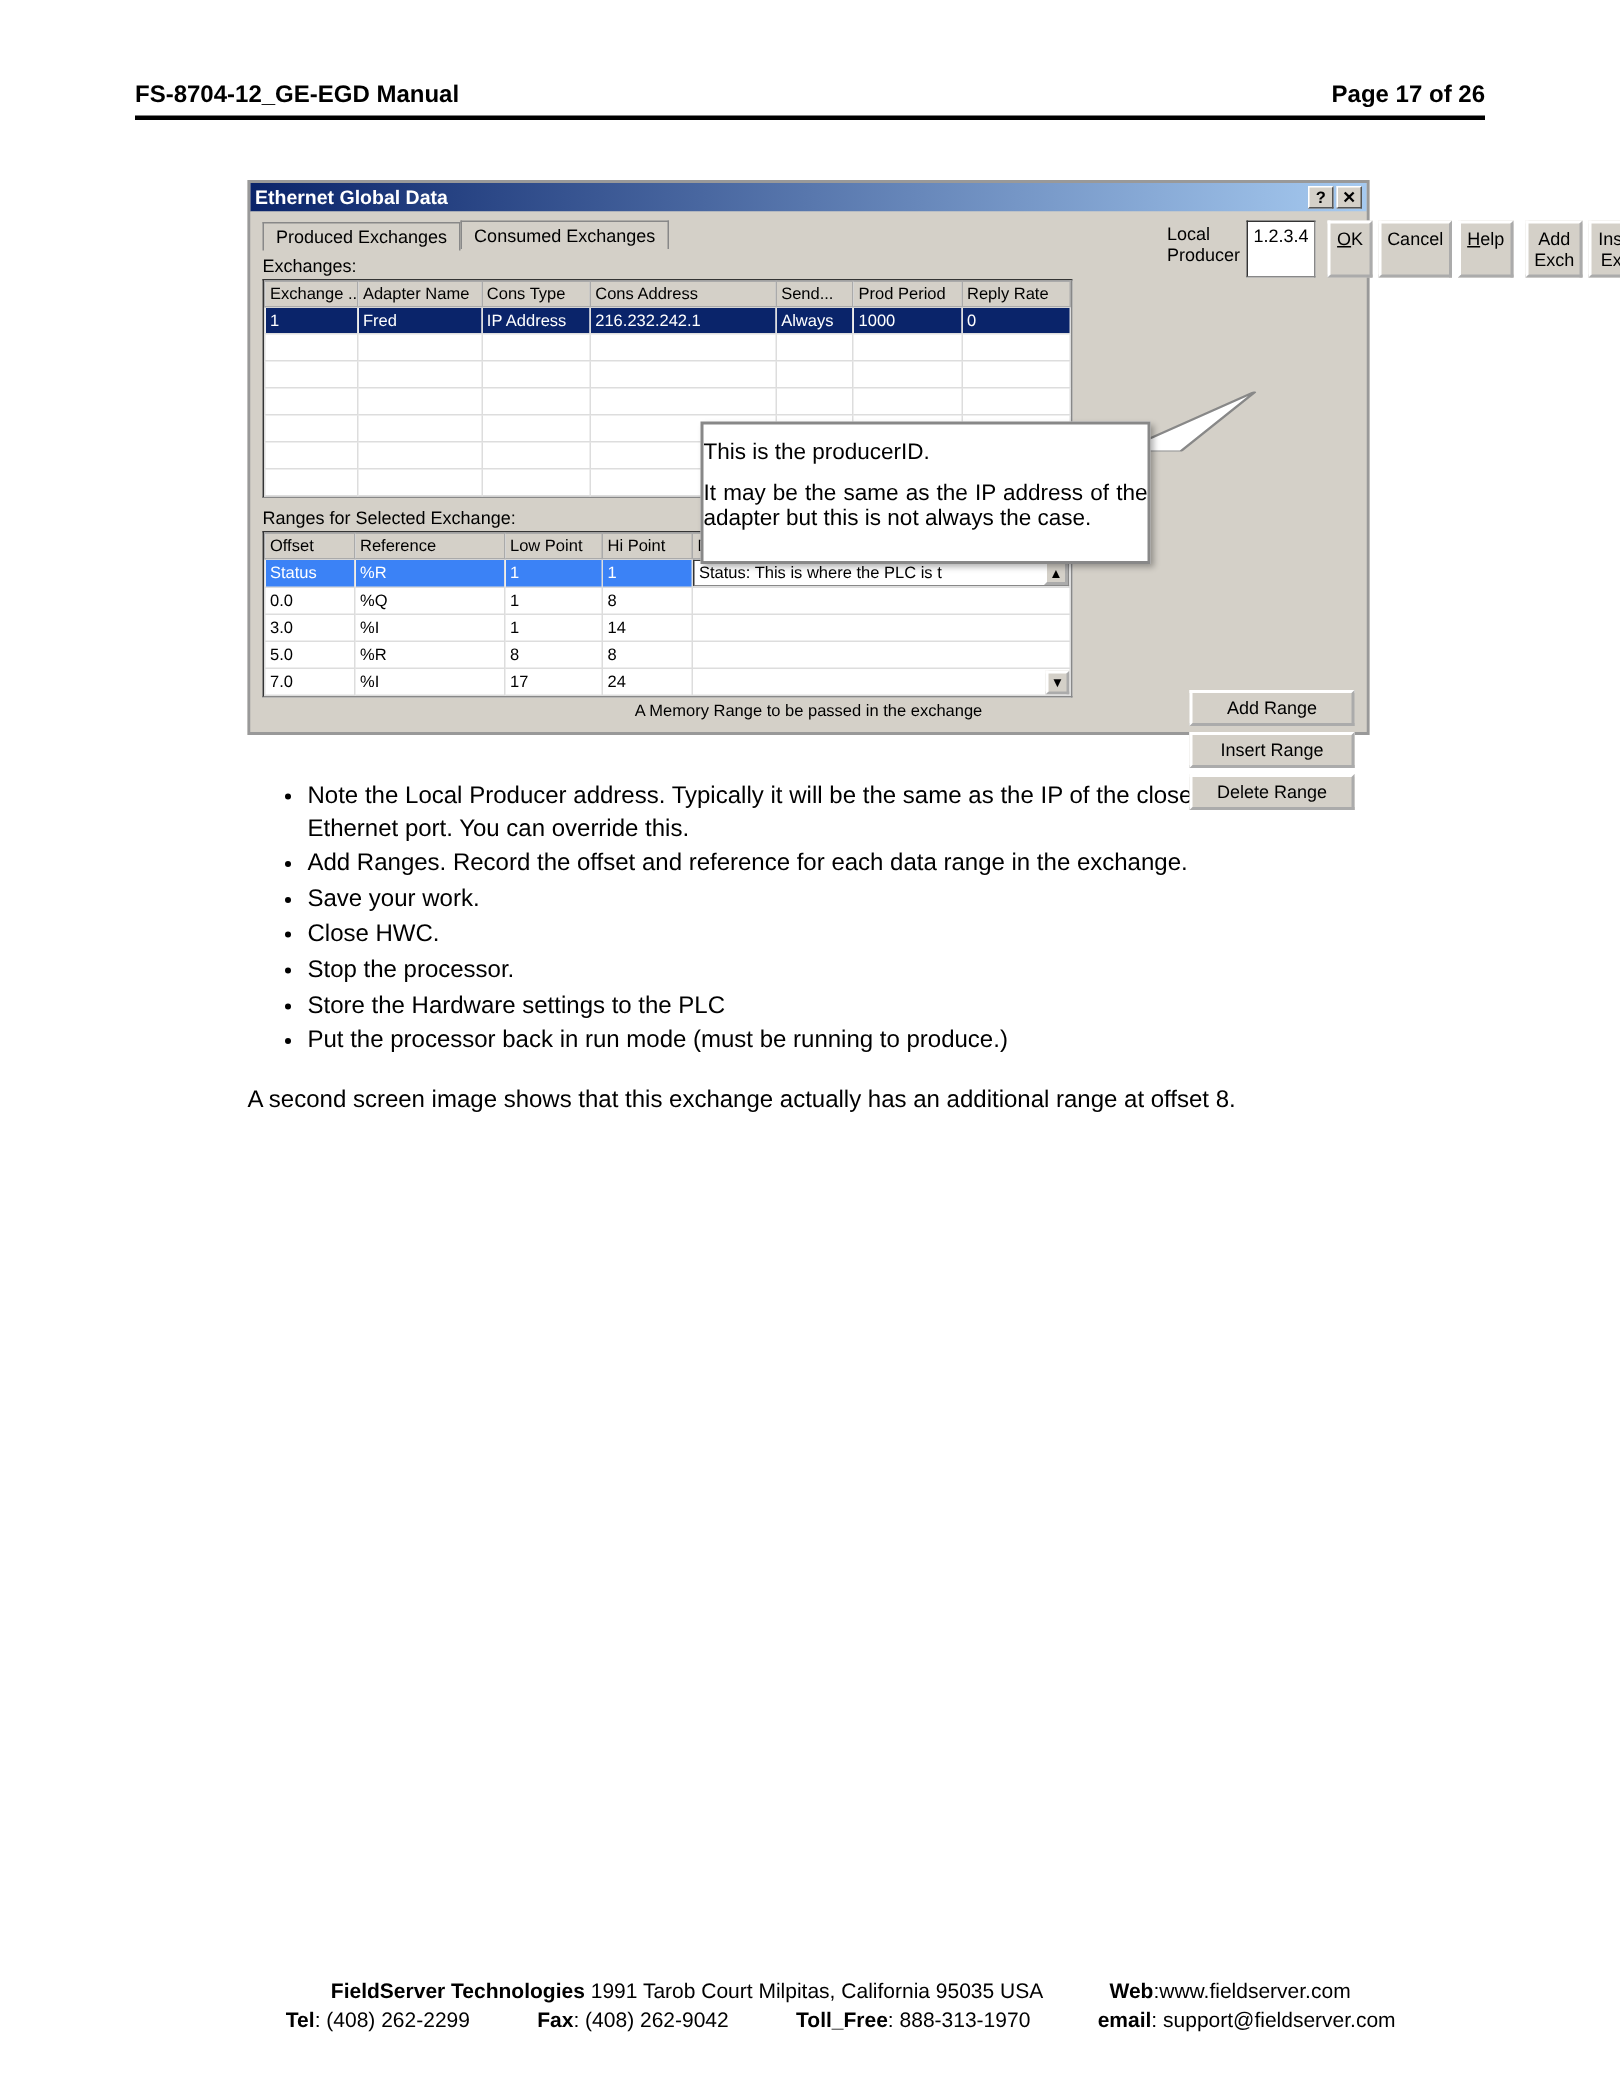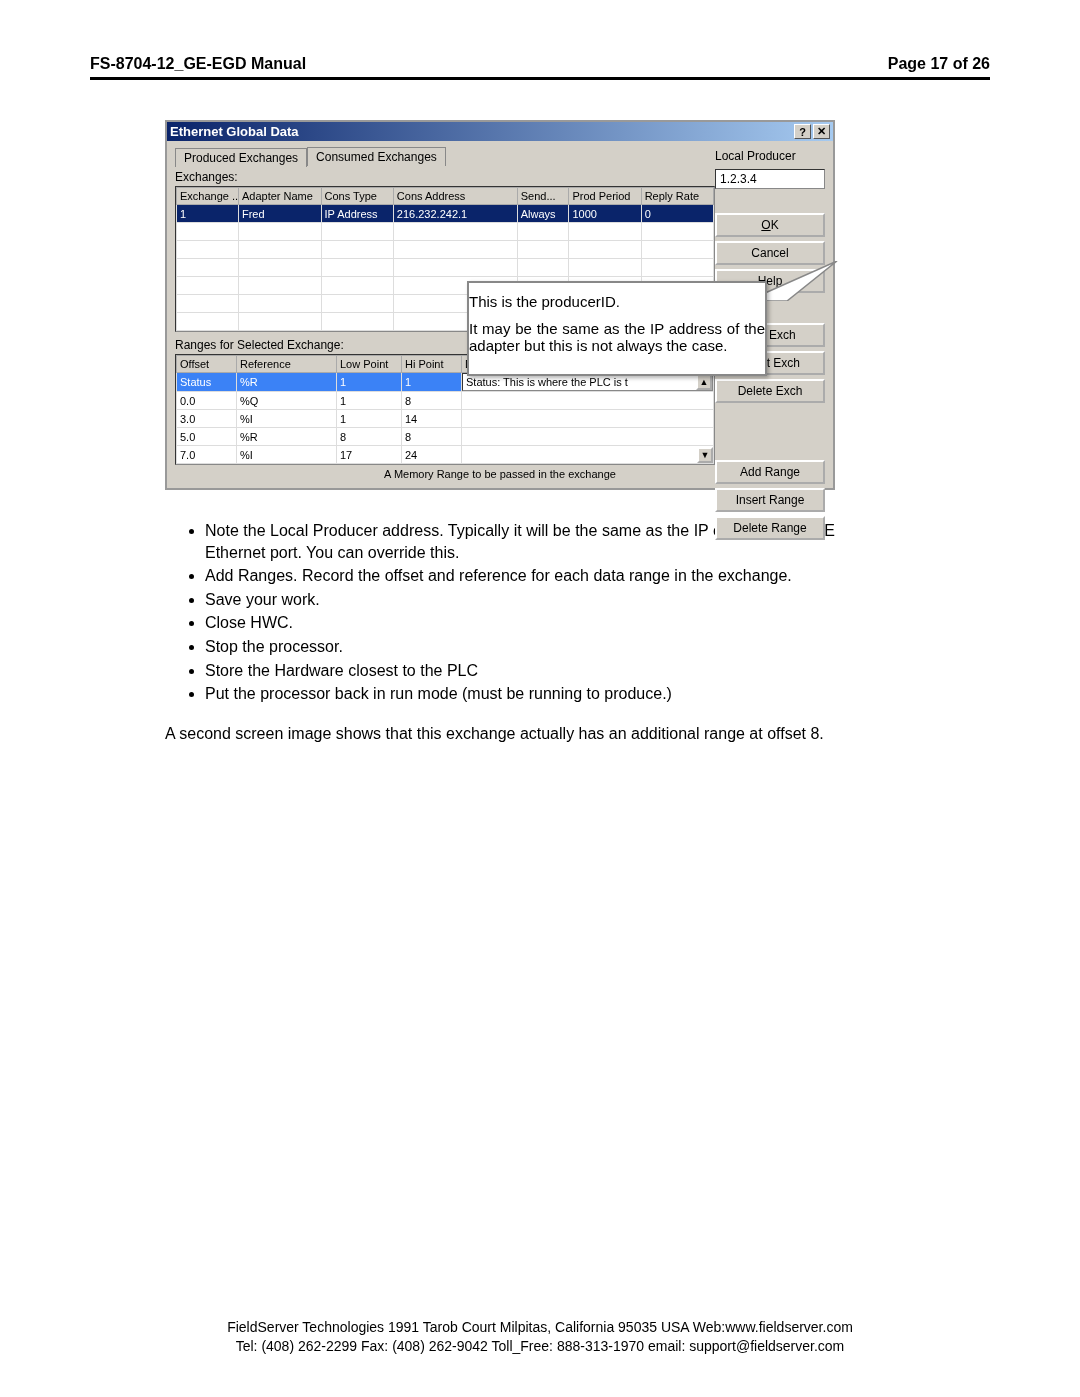--- a/index.html
+++ b/index.html
@@ -2,31 +2,31 @@
 <html><head>
 <meta charset="utf-8">
 <style>
   * { box-sizing: border-box; margin: 0; padding: 0; }
   body { background: #fff; font-family: Arial, Helvetica, sans-serif; font-size: 16px; color: #000; width: 1080px; margin: 0 auto; }
   .page { padding: 55px 90px 40px 90px; min-height: 1397px; position: relative; }
   .header { display: flex; justify-content: space-between; border-bottom: 3px solid #000; padding-bottom: 4px; margin-bottom: 40px; }
   .header-left { font-weight: bold; }
   .header-right { font-weight: bold; }
 
-  .screenshot { margin-left: 75px; width: 670px; border: 2px solid #999; font-family: "Tahoma", Arial, sans-serif; font-size: 13px; position: relative; background: #d4d0c8; }
+  .screenshot { margin-left: 75px; width: 748px; border: 2px solid #999; font-family: "Tahoma", Arial, sans-serif; font-size: 13px; position: relative; background: #d4d0c8; }
   .titlebar { background: linear-gradient(to right, #0a246a, #a6caf0); color: #fff; display: flex; align-items: center; justify-content: space-between; padding: 2px 3px; font-weight: bold; font-size: 13px; }
   .titlebar .btns { display: flex; gap: 2px; }
   .titlebar .tbtn { width: 17px; height: 15px; background: #d4d0c8; border: 1px solid #fff; border-right-color: #555; border-bottom-color: #555; color: #000; font-size: 11px; display:flex; align-items:center; justify-content:center; font-weight:bold; }
 
   .dlg-body { background: #d4d0c8; padding: 6px 8px 8px 8px; position: relative; }
   .tabs { display: flex; gap: 0; margin-bottom: 2px; }
   .tab { background: #d4d0c8; border: 1px solid #888; border-bottom: none; padding: 2px 8px; font-size: 12px; }
   .tab.active { background: #d4d0c8; position: relative; top: 1px; border-bottom-color:#d4d0c8;}
 
-  .right-col { position: absolute; right: 8px; top: 6px; width: 110px; display:flex; flex-direction:column; gap: 4px; font-size:12px;margin-left:48px; }
+  .right-col { position: absolute; right: 23px; top: 6px; width: 110px; display:flex; flex-direction:row; gap: 4px; font-size:12px;margin-left:48px; }
   .field-box { background:#fff; border:1px inset #888; padding:2px 4px; font-size:12px; }
   .win-btn { background:#d4d0c8; border:2px outset #fff; padding:3px 4px; font-size:12px; text-align:center; }
   .win-btn .u { text-decoration: underline; }
 
   .label { font-size: 12px; padding: 2px 0; }
   .grid { width: 540px; background:#fff; border: 1px inset #888; }
   .grid table { border-collapse: collapse; width: 100%; table-layout: fixed; }
   .grid th { background:#d4d0c8; border: 1px solid #aaa; font-weight:normal; font-size:11px; padding: 2px 3px; text-align:left; overflow:hidden; white-space:nowrap;}
   .grid td { border: 1px solid #ddd; font-size:11px; padding: 2px 3px; height:18px; overflow:hidden; white-space:nowrap;}
   .grid tr.sel td { background:#0a246a; color:#fff; }
@@ -42,21 +42,21 @@
   .callout p { margin-bottom:10px; text-align: justify;}
   .pointer { position:absolute; left:580px; top:120px; width:120px; height:40px; z-index:4;}
   .pointer svg { width:100%; height:100%; }
 
   .body-text { margin-top: 30px; padding: 0 0 0 75px; width: 745px; font-size: 16px; line-height: 1.35; }
   .body-text ul { list-style: disc; padding-left: 40px; }
   .body-text li { margin-bottom: 2px; text-align: justify;}
   .body-text p.after { margin-top: 18px; text-align: justify;}
 
   .footer { position:absolute; bottom:40px; left:90px; right:90px; font-size:14px; text-align:center; line-height:1.4;}
-  .footer .b { font-weight:normal; }
+  .footer .b { font-weight:bold;margin-left:41px; }
 </style>
 </head>
 <body>
 
 <div class="page">
   <div class="header">
     <div class="header-left">FS-8704-12_GE-EGD Manual</div>
     <div class="header-right">Page 17 of 26</div>
   </div>
 
@@ -261,21 +261,21 @@
     </div>
   </div>
 
   <div class="body-text">
     <ul>
       <li>Note the Local Producer address. Typically it will be the same as the IP of the closest GE Ethernet port. You can override this.</li>
       <li>Add Ranges. Record the offset and reference for each data range in the exchange.</li>
       <li>Save your work.</li>
       <li>Close HWC.</li>
       <li>Stop the processor.</li>
-      <li>Store the Hardware closest to the PLC</li>
+      <li>Store the Hardware settings to the PLC</li>
       <li>Put the processor back in run mode (must be running to produce.)</li>
     </ul>
     <p class="after">A second screen image shows that this exchange actually has an additional range at offset 8.</p>
   </div>
 
   <div class="footer">
     <span class="b">FieldServer Technologies</span><span> 1991 Tarob Court Milpitas, California 95035 USA  </span><span class="b">Web</span><span>:www.fieldserver.com</span><br>
     <span class="b">Tel</span><span>: (408) 262-2299   </span><span class="b">Fax</span><span>: (408) 262-9042   </span><span class="b">Toll_Free</span><span>: 888-313-1970   </span><span class="b">email</span><span>: support@fieldserver.com</span>
   </div>
 </div>

